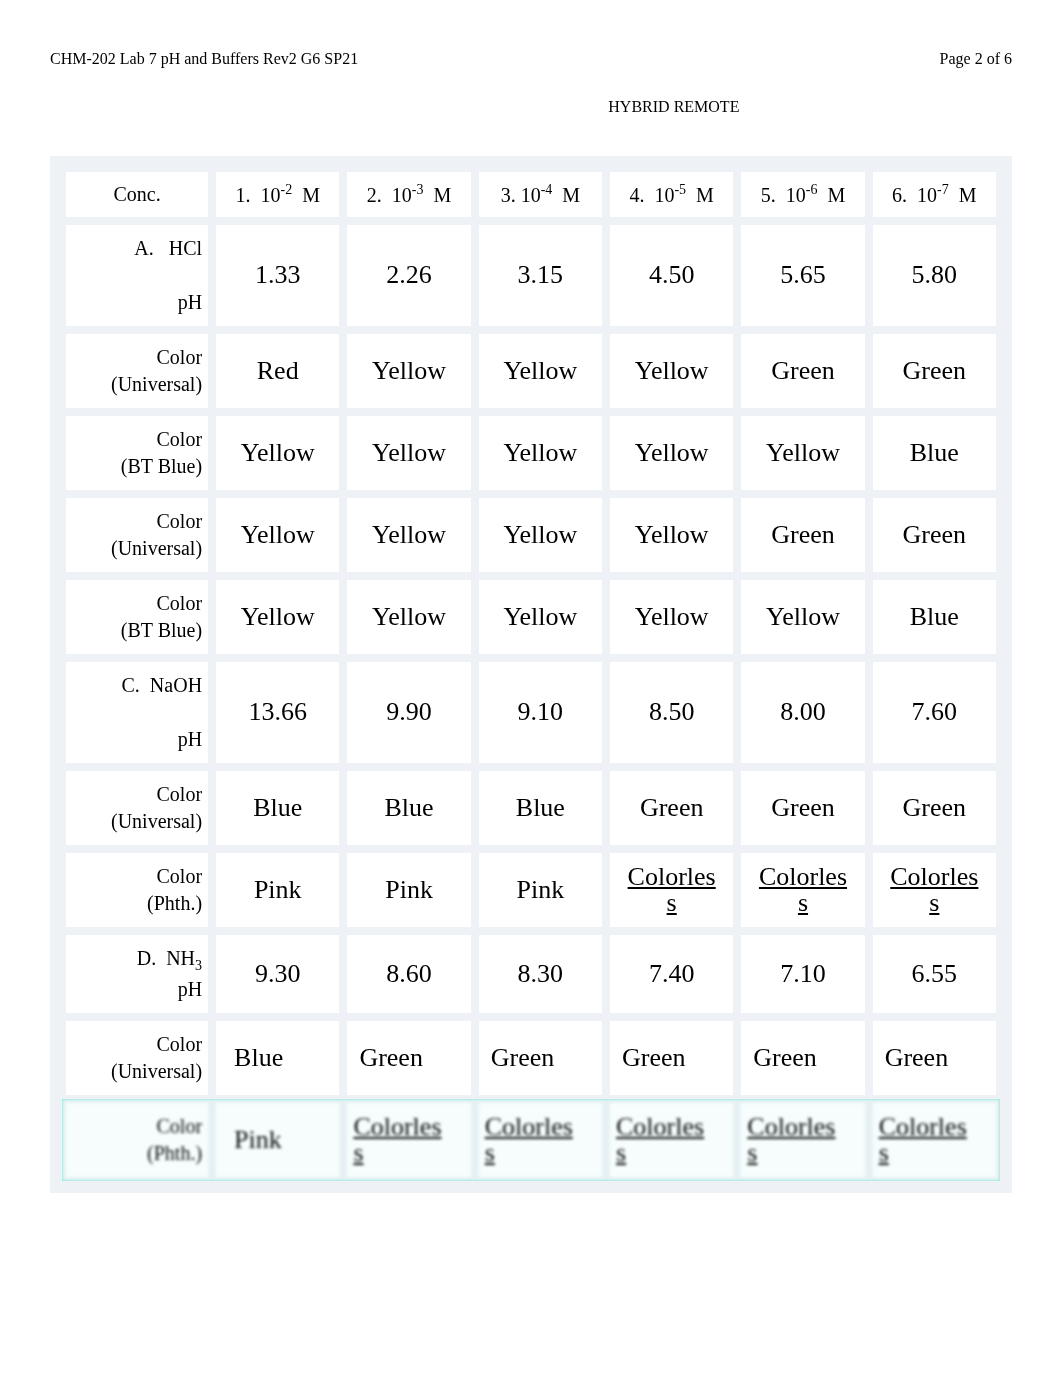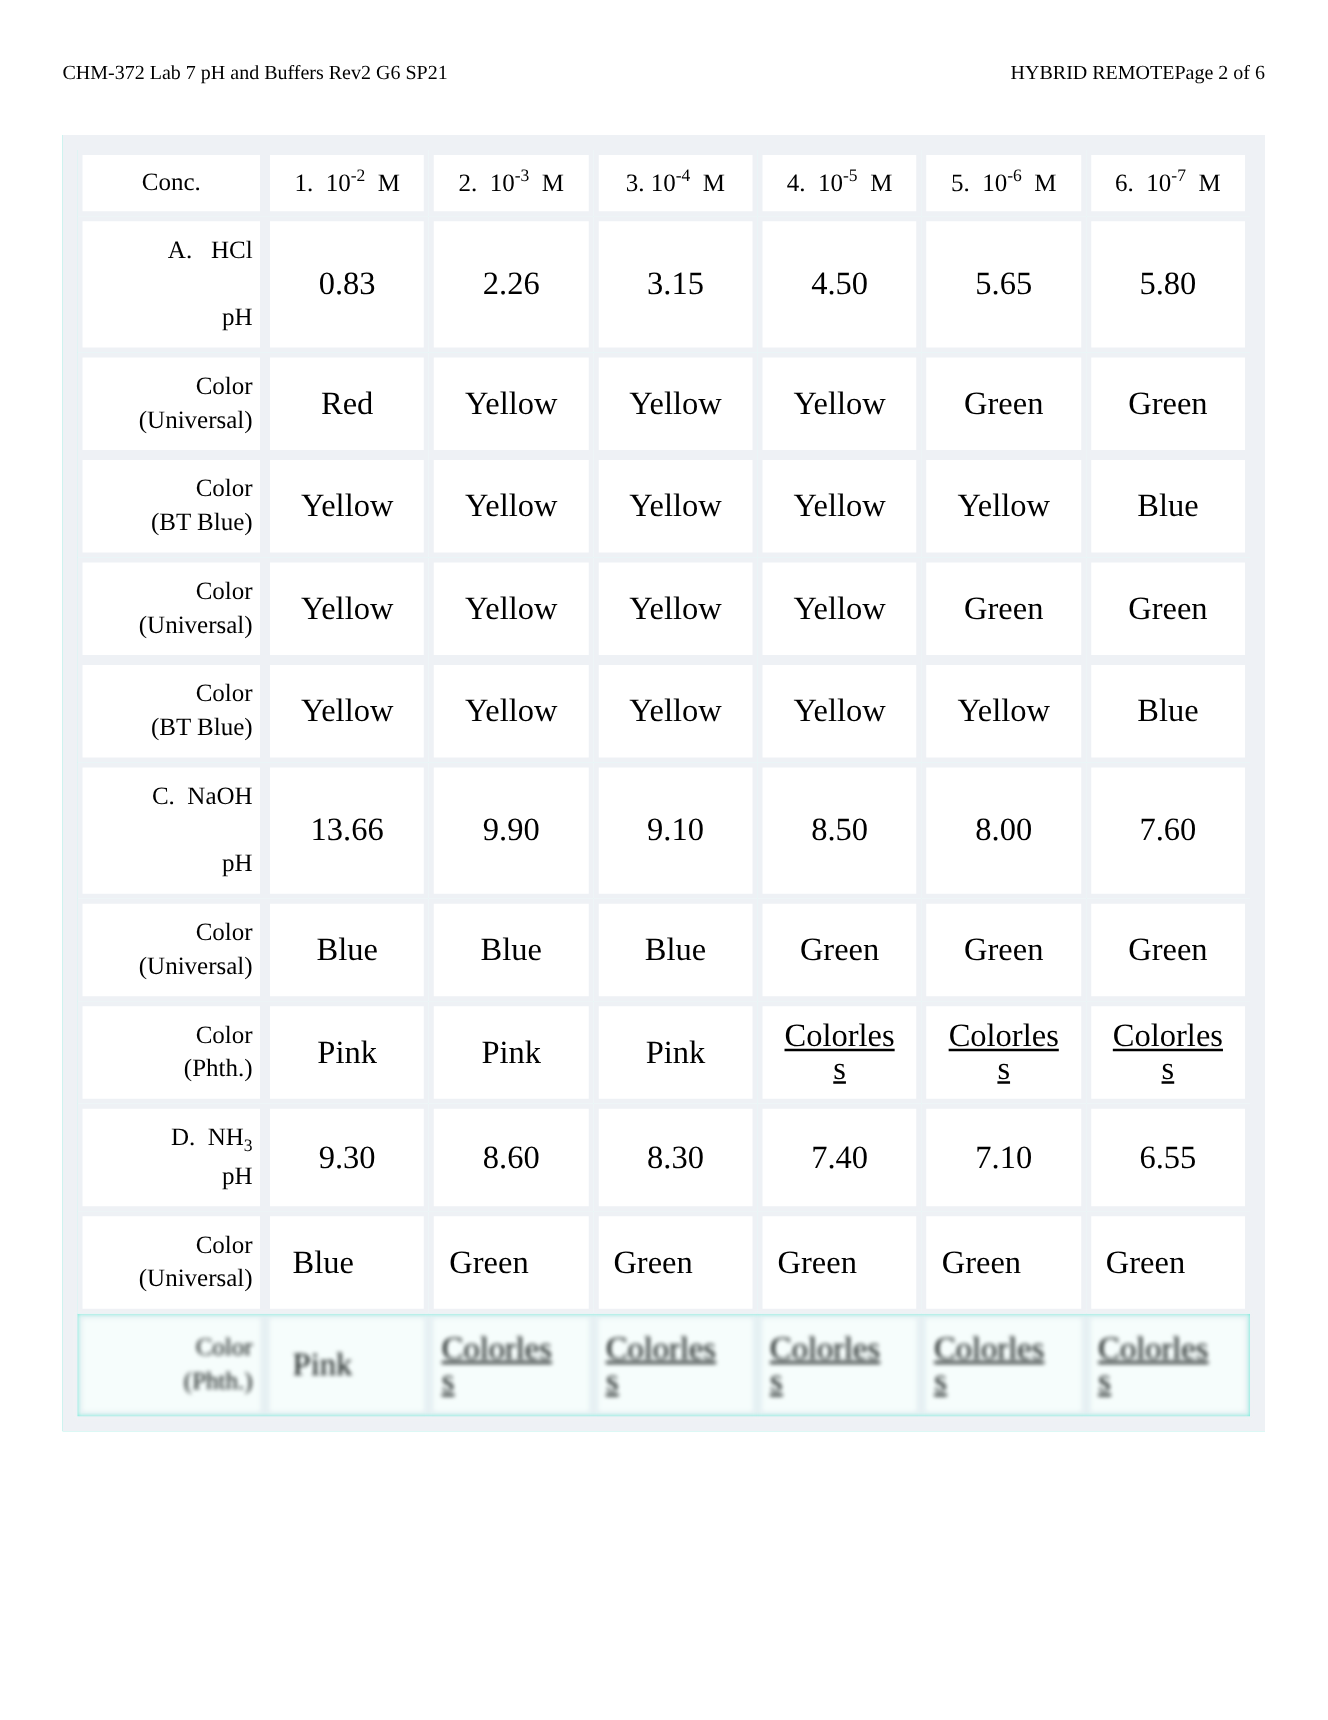--- a/index.html
+++ b/index.html
@@ -22,22 +22,23 @@
       display: flex;
       font-size: 16px;
       margin-bottom: 40px;
       color: #000;
     }
     .header .left {
       flex: 0 0 auto;
     }
     .header .mid {
       flex: 1 1 auto;
-      text-align: right;
+      text-align: center;
       padding-left: 50px;
+      margin-top: 48px;
     }
     .header .right {
       flex: 0 0 auto;
       text-align: right;
     }
     table.data-table {
       width: 100%;
       border-collapse: separate;
       border-spacing: 0;
       table-layout: fixed;
@@ -77,21 +78,21 @@
     .colorles {
       line-height: 1.0;
       text-decoration: underline;
     }
   </style>
 </head>
 <body>
 
 <div class="page">
   <div class="header">
-    <div class="left">CHM-372 Lab 7 pH and Buffers Rev2 G6 SP21</div>
+    <div class="left">CHM-202 Lab 7 pH and Buffers Rev2 G6 SP21</div>
     <div class="mid">HYBRID REMOTE</div>
     <div class="right">Page 2 of 6</div>
   </div>
 
   <table class="data-table">
     <colgroup>
       <col style="width:16%">
       <col style="width:14%">
       <col style="width:14%">
       <col style="width:14%">
@@ -107,21 +108,21 @@
         <th>3.&nbsp;10<sup>-4</sup>&nbsp;&nbsp;M</th>
         <th>4.&nbsp;&nbsp;10<sup>-5</sup>&nbsp;&nbsp;M</th>
         <th>5.&nbsp;&nbsp;10<sup>-6</sup>&nbsp;&nbsp;M</th>
         <th>6.&nbsp;&nbsp;10<sup>-7</sup>&nbsp;&nbsp;M</th>
       </tr>
     </thead>
     <tbody>
 
       <tr>
         <td class="row-label">A.&nbsp;&nbsp;&nbsp;HCl<br><br>pH</td>
-        <td>0.83</td>
+        <td>1.33</td>
         <td>2.26</td>
         <td>3.15</td>
         <td>4.50</td>
         <td>5.65</td>
         <td>5.80</td>
       </tr>
 
       <tr>
         <td class="row-label">Color<br>(Universal)</td>
         <td>Red</td>

